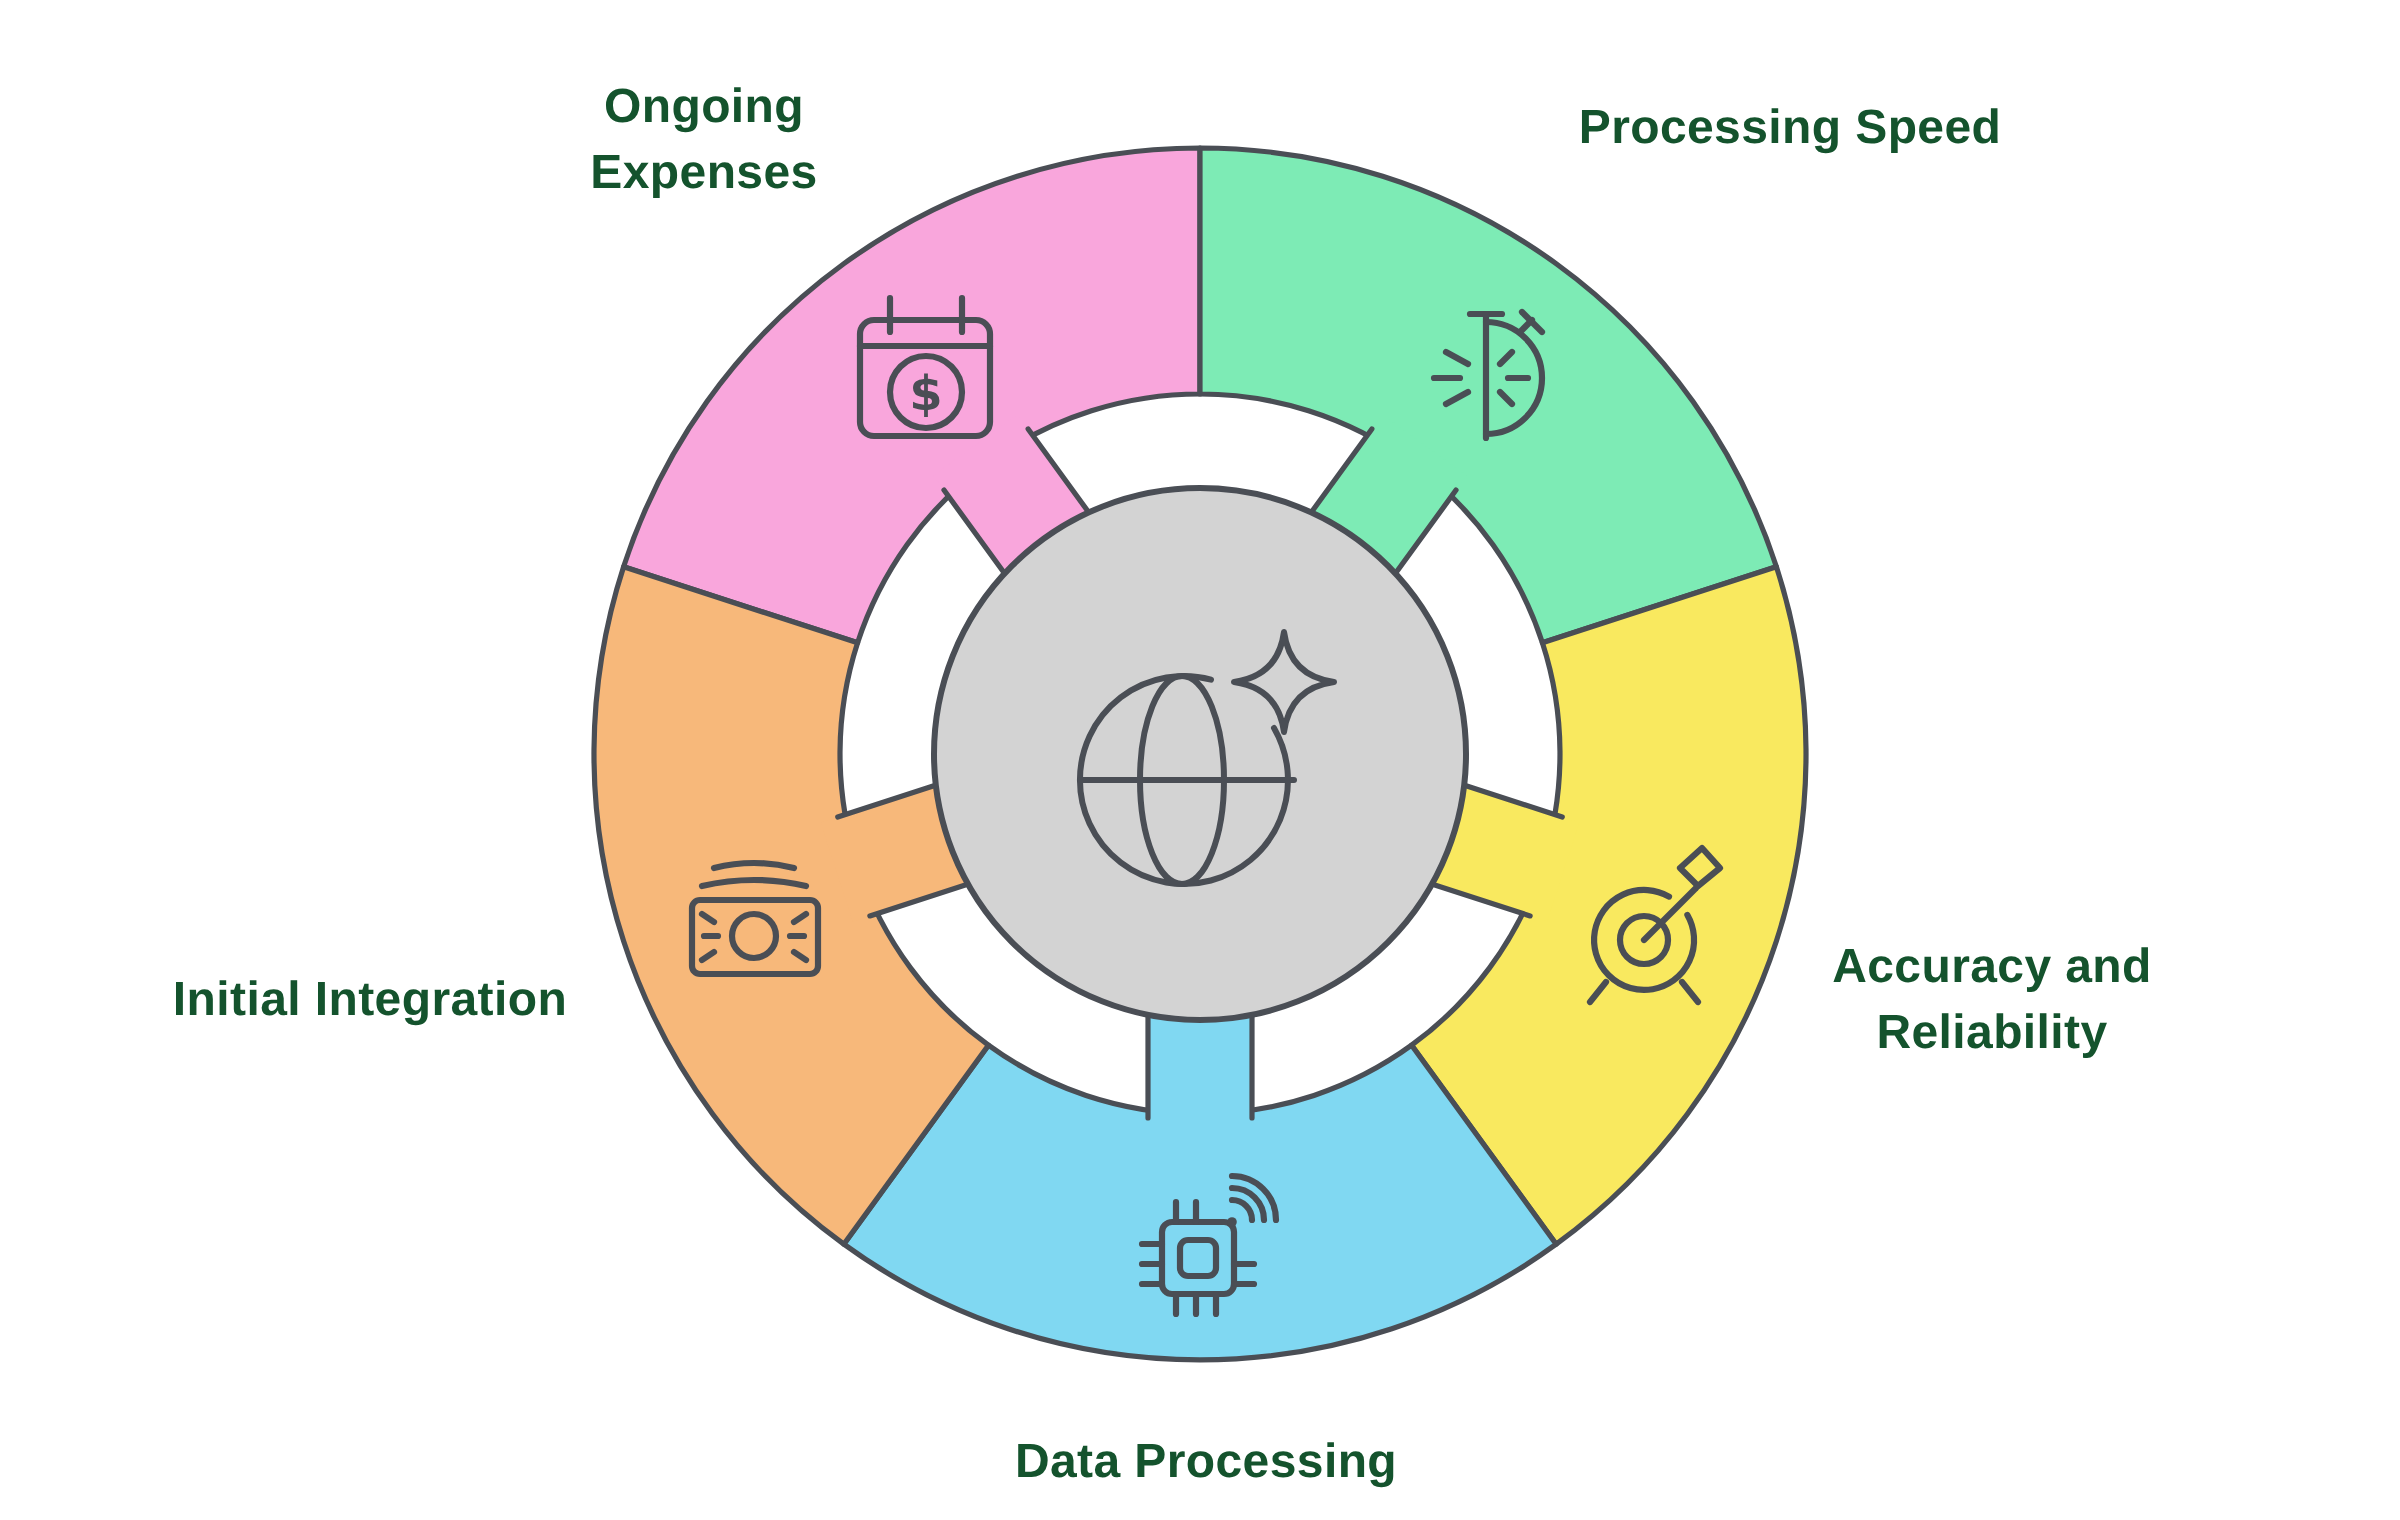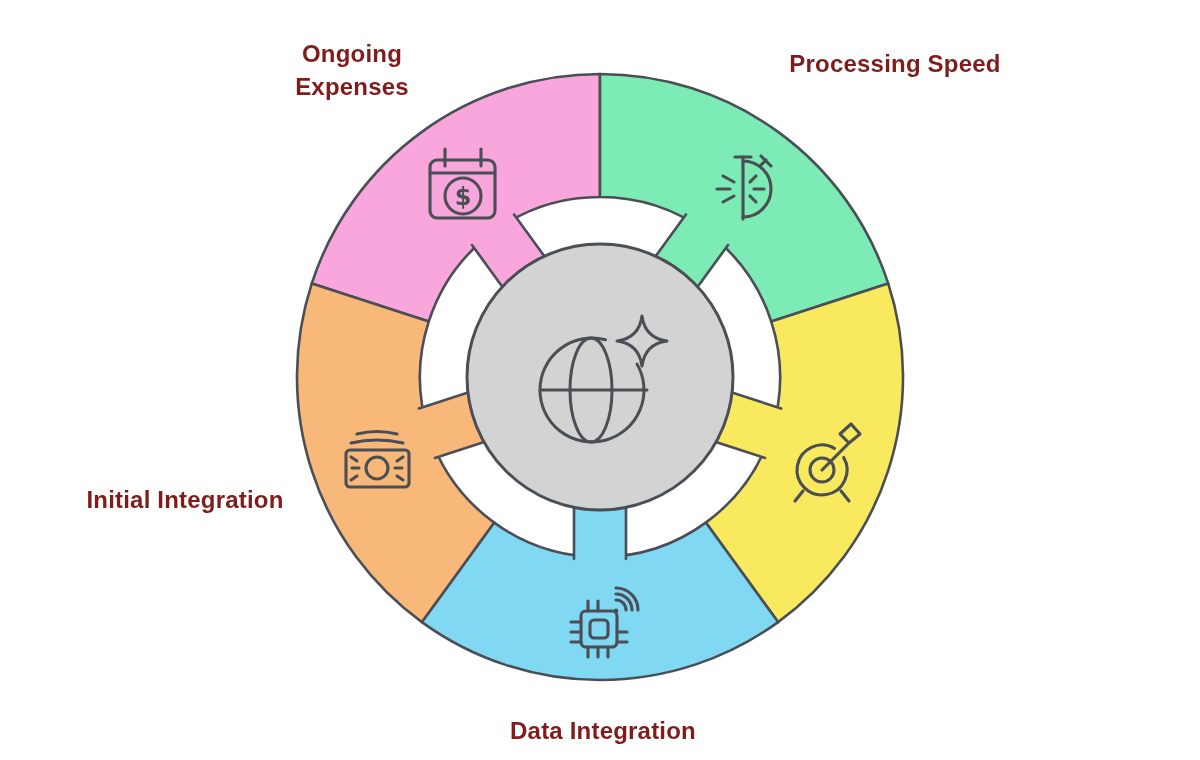--- a/index.html
+++ b/index.html
@@ -17,21 +17,21 @@
     height: 760px;
   }
   svg.wheel {
     position: absolute;
     left: 0;
     top: 0;
   }
   .seg-label {
     position: absolute;
     transform: translate(-50%, -50%);
-    color: #7f1d1d;
+    color: #14532d;
     font-size: 24px;
     font-weight: 700;
     line-height: 1.38;
     text-align: center;
     white-space: pre-line;
     letter-spacing: 0.2px;
   }
   .lbl-ongoing    { left: 352px;  top: 70px;  }
   .lbl-processing { left: 895px;  top: 64px; text-align: right;  }
   .lbl-accuracy   { left: 996px;  top: 500px; }
@@ -133,16 +133,18 @@
         <path d="M351,457 L357,461 M403,457 L397,461 M351,480 L357,476 M403,480 L397,476"></path>
         <path d="M351,443 Q377,437 403,443"></path>
         <path d="M357,434 Q377,429 397,434"></path>
       </g>
     </g>
   </svg>
 
   <div class="seg-label lbl-ongoing">Ongoing
 Expenses</div>
   <div class="seg-label lbl-processing">Processing Speed</div>
-  <div class="seg-label lbl-data">Data Integration</div>
+  <div class="seg-label lbl-accuracy">Accuracy and
+Reliability</div>
+  <div class="seg-label lbl-data">Data Processing</div>
   <div class="seg-label lbl-initial">Initial Integration</div>
 
 </div>
 
 </body></html>

